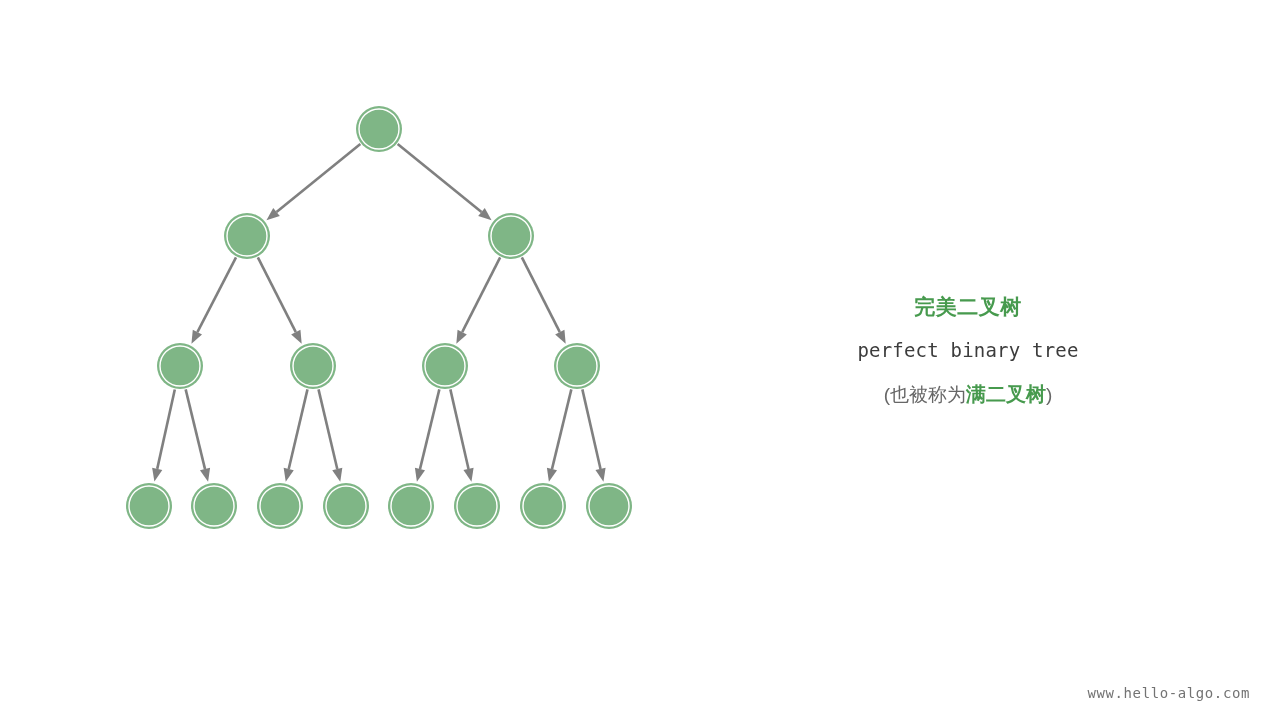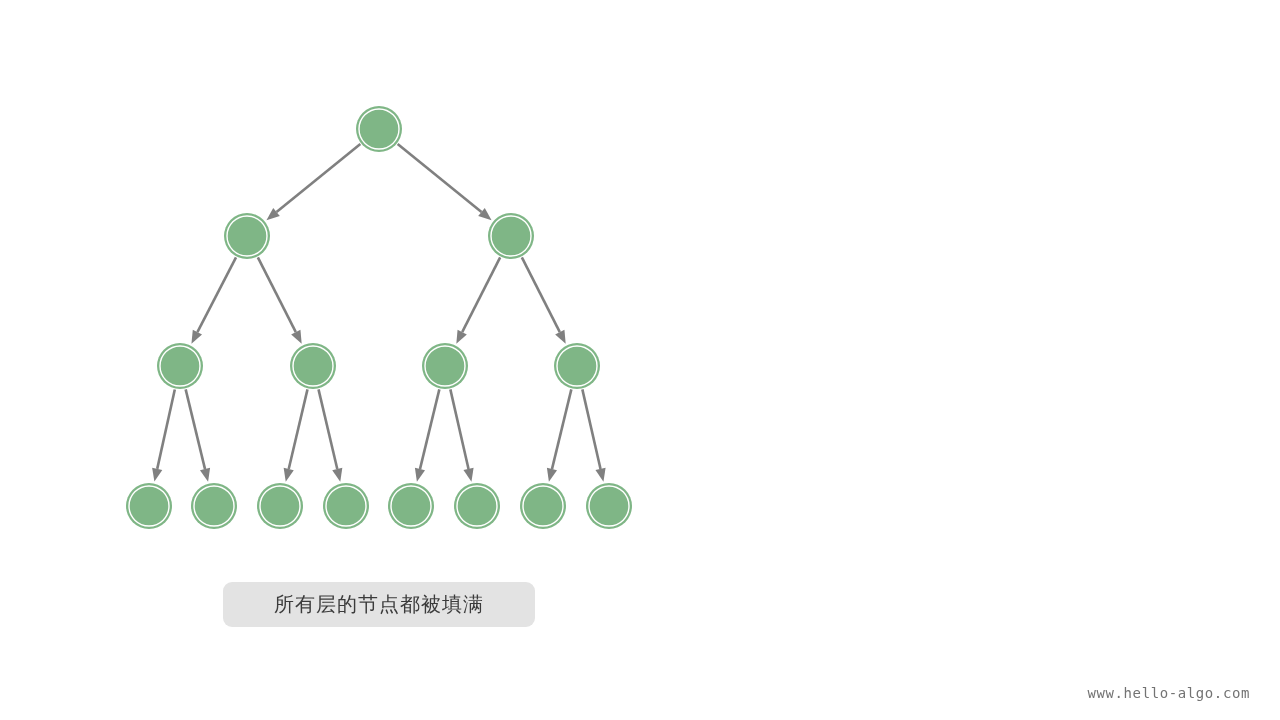--- a/index.html
+++ b/index.html
@@ -188,20 +188,22 @@
           <circle cx="543" cy="506" r="23" fill="#7fb686"></circle>
           <circle cx="543" cy="506" r="20" fill="none" stroke="#ffffff" stroke-width="1.4"></circle>
         </g>
         <g>
           <circle cx="609" cy="506" r="23" fill="#7fb686"></circle>
           <circle cx="609" cy="506" r="20" fill="none" stroke="#ffffff" stroke-width="1.4"></circle>
         </g>
       </g>
   </svg>
 
-
-  <div class="caption-pill">
-    <span class="caption-text">所有层的节点都被填满</span>
+  <div class="label-block">
+    <div class="label-title">完美二叉树</div>
+    <div class="label-en">perfect binary tree</div>
+    <div class="label-alias"><span>(也被称为</span><span class="strong">满二叉树</span><span>)</span></div>
   </div>
 
+
   <div class="watermark">www.hello-algo.com</div>
 
 </div>
 
 </body></html>

